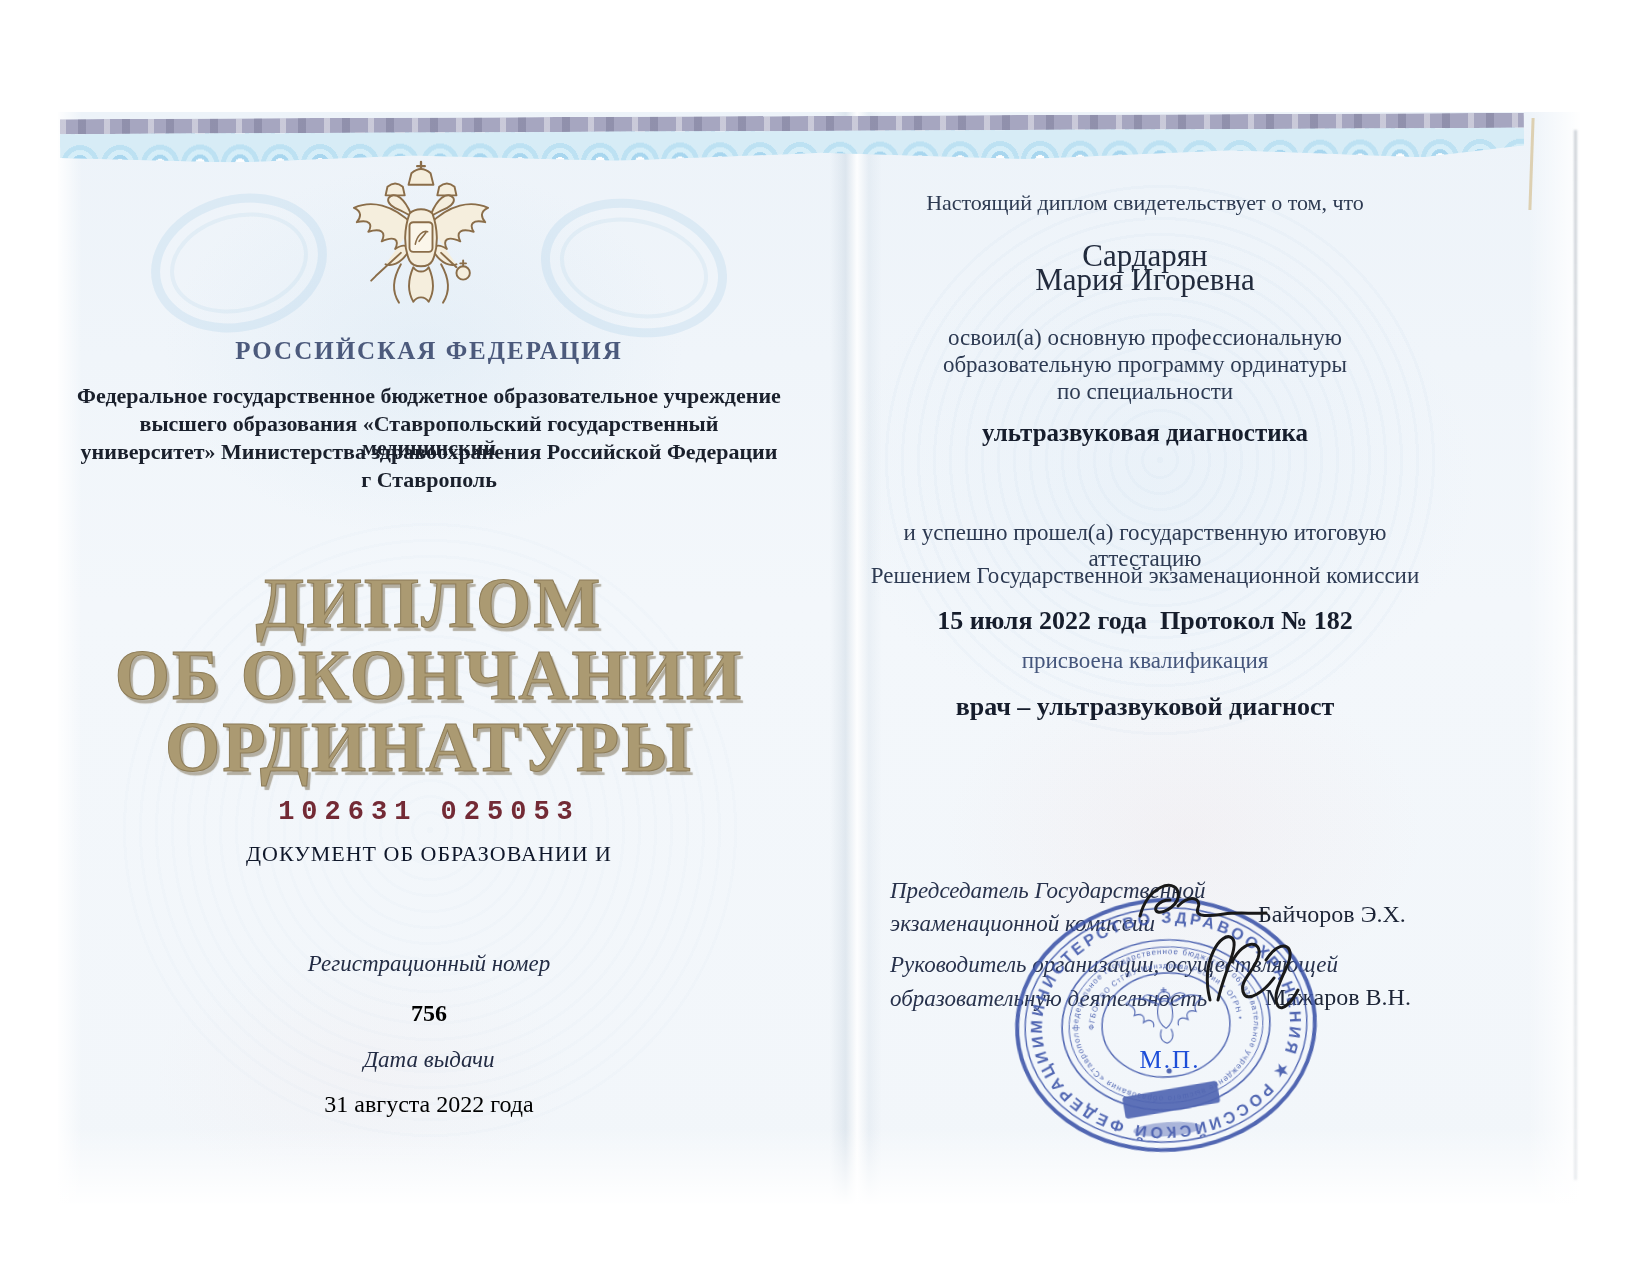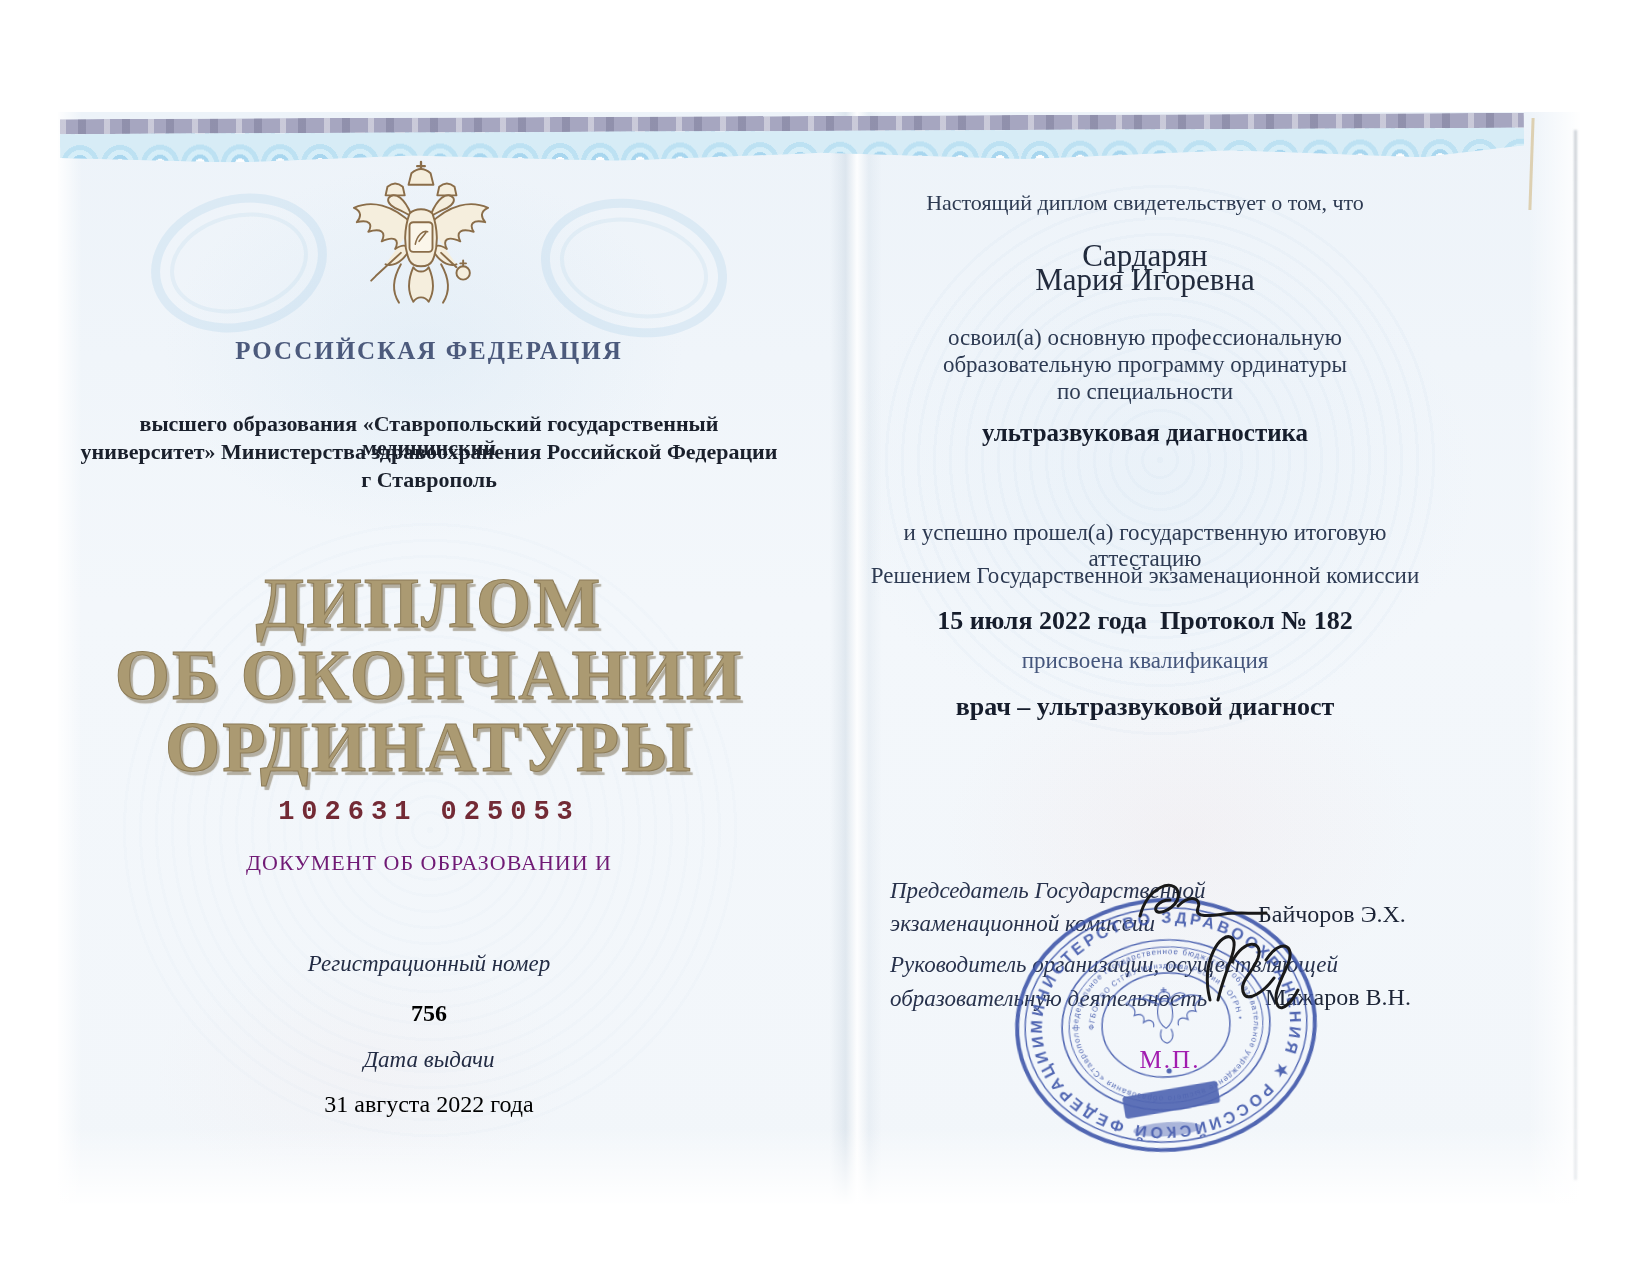--- a/index.html
+++ b/index.html
@@ -44,31 +44,31 @@
   
   .t{position:absolute;color:#273149;}
   .lcol{left:70px;width:718px;text-align:center;}
   .rcol{left:845px;width:600px;text-align:center;}
   .country{top:337px;font-size:25px;letter-spacing:2px;color:#4c5a7c;font-weight:bold;}
   .inst{font-size:22px;font-weight:bold;color:#1a202c;line-height:24px;}
   .title-line{font-weight:bold;font-size:71px;letter-spacing:2px;color:#ab9a72;
       text-shadow:3px 4px 1px rgba(118,104,74,.5);-webkit-text-stroke:1px #8d7c58;line-height:70px;}
   .serial{top:797px;font-family:"Liberation Mono",monospace;font-size:27px;letter-spacing:7px;
       color:#732a35;font-weight:bold;}
-  .doctype{font-size:22px;letter-spacing:1px;color:#701a75;margin-top:9px;}
+  .doctype{font-size:22px;letter-spacing:1px;color:#0f172a;}
   .ital{font-style:italic;font-size:23px;color:#232c44;}
   .val{font-size:24px;color:#000000;text-align:center;}
   .intro{top:190px;font-size:22px;color:#2d3a52;}
   .bigname{font-size:31px;color:#222b3d;}
   .prog{font-size:23px;color:#2d3a52;line-height:26px;}
   .bold-dark{font-weight:bold;color:#161d2c;}
   .sig-label{font-style:italic;font-size:23px;color:#28324c;}
   .sig-name{font-size:24px;color:#1c2436;}
   .pre{white-space:pre-wrap;}
-  .mp{font-size:25px;letter-spacing:2px;color:#a21caf;z-index:6;}
+  .mp{font-size:25px;letter-spacing:2px;color:#1d4ed8;z-index:6;}
   
   .emblem{position:absolute;left:342px;top:158px;width:158px;height:182px;}
   .seal{position:absolute;left:1010px;top:893px;width:312px;height:264px;z-index:5;
         filter:blur(.4px);opacity:.88;transform:rotate(-4deg);}
   .signature{position:absolute;z-index:6;}
 </style>
 </head>
 <body>
 
 <div class="canvas">
@@ -108,20 +108,21 @@
       <path d="M72 114 C66 128 66 140 72 150 C76 144 84 144 88 150 C94 140 94 128 88 114 C84 120 76 120 72 114 Z"></path>
       <path d="M59 111 C51 125 49 139 57 151 M101 111 C109 125 111 139 103 151" fill="none"></path>
       <path d="M59 99 L33 123 M33 123 l-5 5" fill="none"></path>
       <circle cx="124" cy="120" r="7"></circle>
       <path d="M101 99 L117 114 M124 113 v-6 M121 110 h6" fill="none"></path>
     </g>
   </svg>
 
   <div class="t lcol country">РОССИЙСКАЯ ФЕДЕРАЦИЯ</div>
 
+  <div class="t lcol inst" style="top:384px;">Федеральное государственное бюджетное образовательное учреждение</div>
   <div class="t lcol inst" style="top:412px;">высшего образования «Ставропольский государственный медицинский</div>
   <div class="t lcol inst" style="top:440px;">университет» Министерства здравоохранения Российской Федерации</div>
   <div class="t lcol inst" style="top:468px;">г Ставрополь</div>
 
   <div class="t lcol title-line" style="top:568px;">ДИПЛОМ</div>
   <div class="t lcol title-line" style="top:640px;">ОБ ОКОНЧАНИИ</div>
   <div class="t lcol title-line" style="top:712px;">ОРДИНАТУРЫ</div>
 
   <div class="t lcol serial">102631 025053</div>
 

